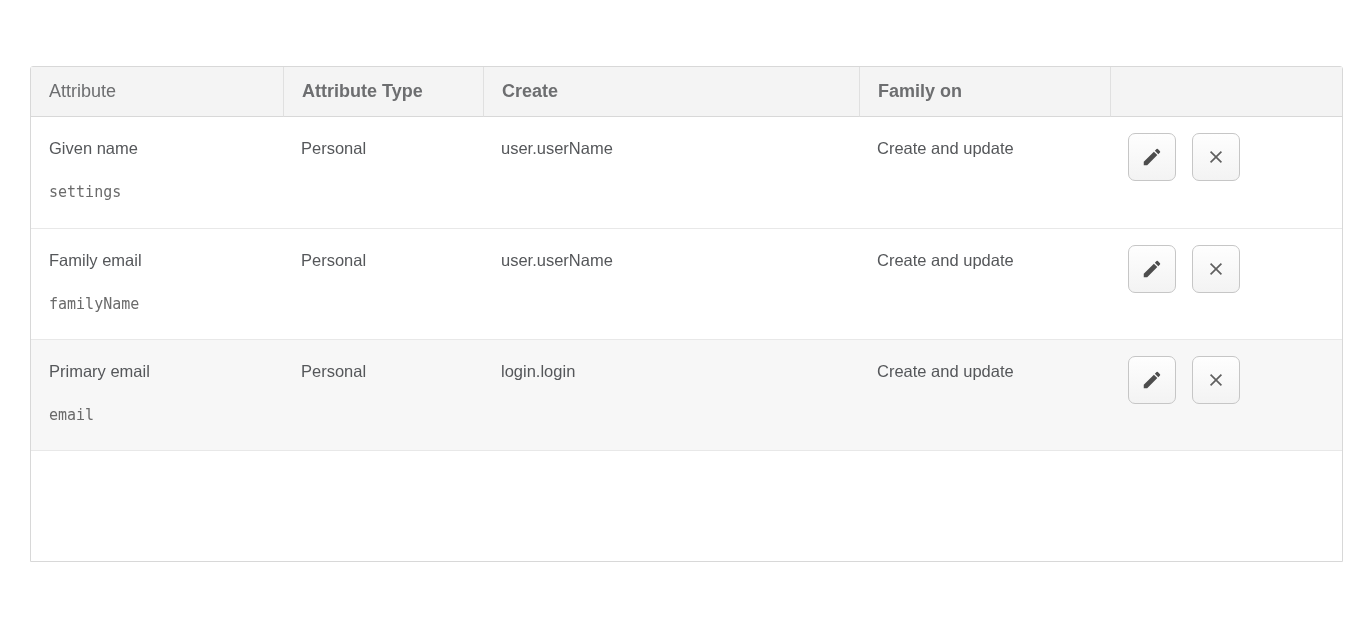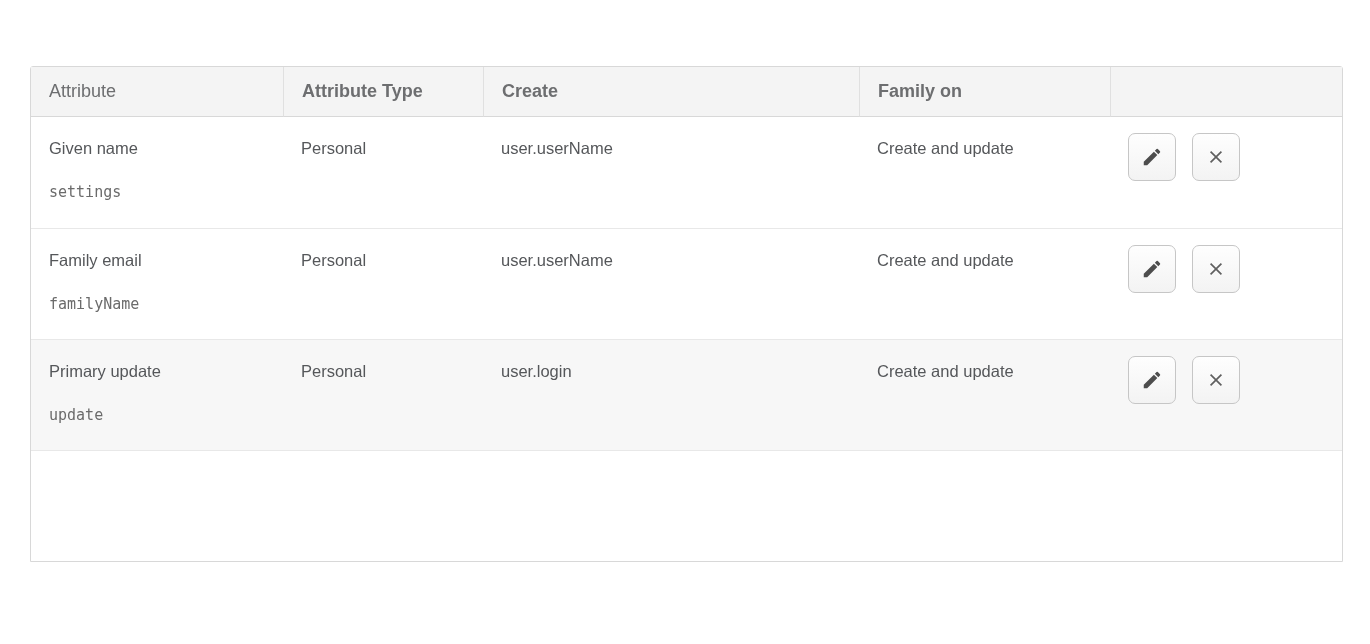--- a/index.html
+++ b/index.html
@@ -179,25 +179,25 @@
               <path d="M5.5 5.5 L18.5 18.5 M18.5 5.5 L5.5 18.5" stroke="#5f5f5f" stroke-width="2" fill="none"></path>
             </svg>
           </span>
         </button>
       </div>
     </td>
   </tr>
 
   <tr class="row-highlight">
     <td class="col-attr">
-      <div>Primary update</div>
-      <div class="attr-var">update</div>
+      <div>Primary email</div>
+      <div class="attr-var">email</div>
     </td>
     <td class="col-type">Personal</td>
-    <td class="col-value"><span>user.login</span></td>
+    <td class="col-value"><span>login.login</span></td>
     <td class="col-apply">Create and update</td>
     <td class="col-actions">
       <div class="actions">
         <button class="icon-btn">
           <span style="display:inline-flex;">
             <svg viewBox="0 0 24 24" width="22" height="22" fill="#4d4d4d">
               <path d="M3 17.25V21h3.75L17.81 9.94l-3.75-3.75L3 17.25zM20.71 7.04c.39-.39.39-1.02 0-1.41l-2.34-2.34a1 1 0 0 0-1.41 0l-1.83 1.83 3.75 3.75 1.83-1.83z"></path>
             </svg>
           </span>
         </button>

